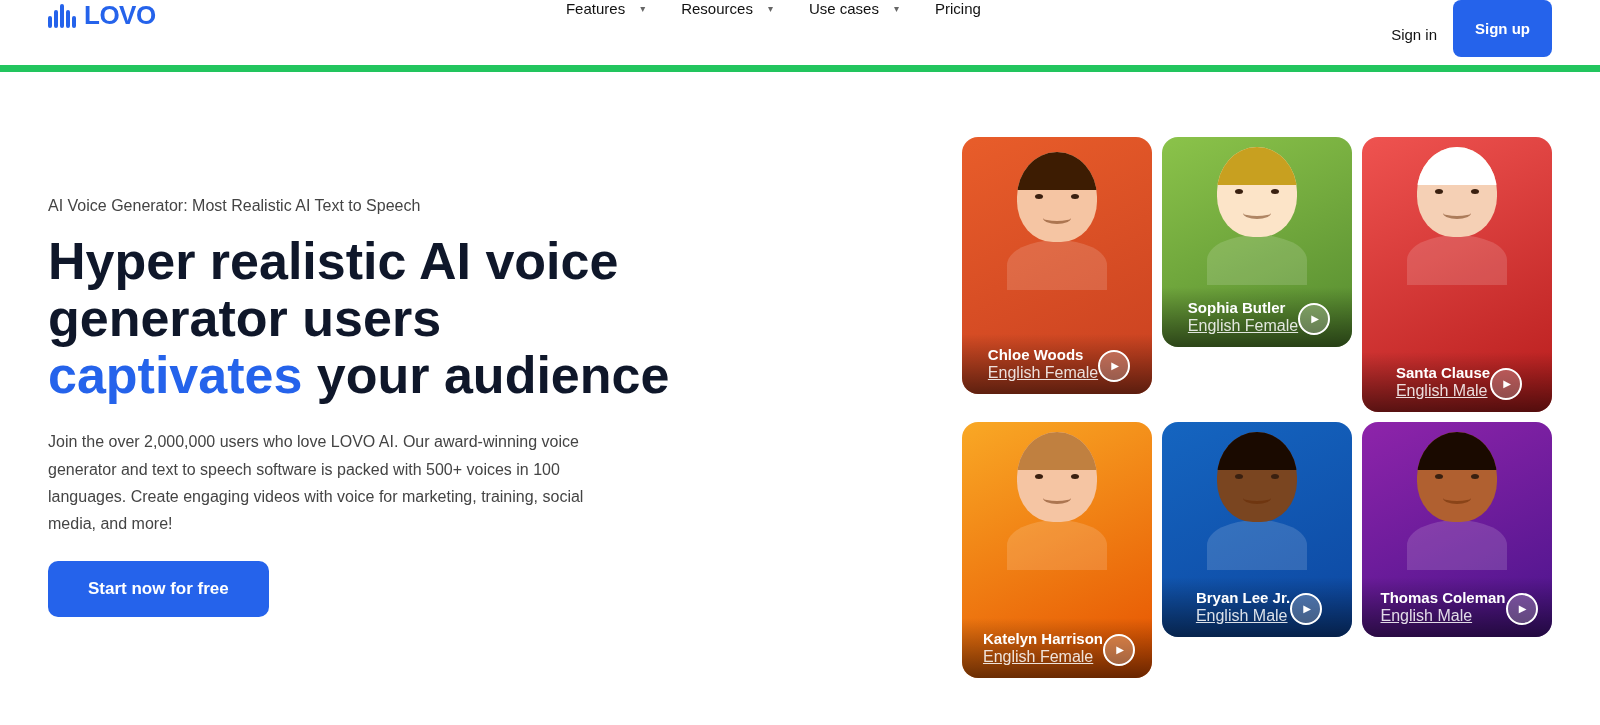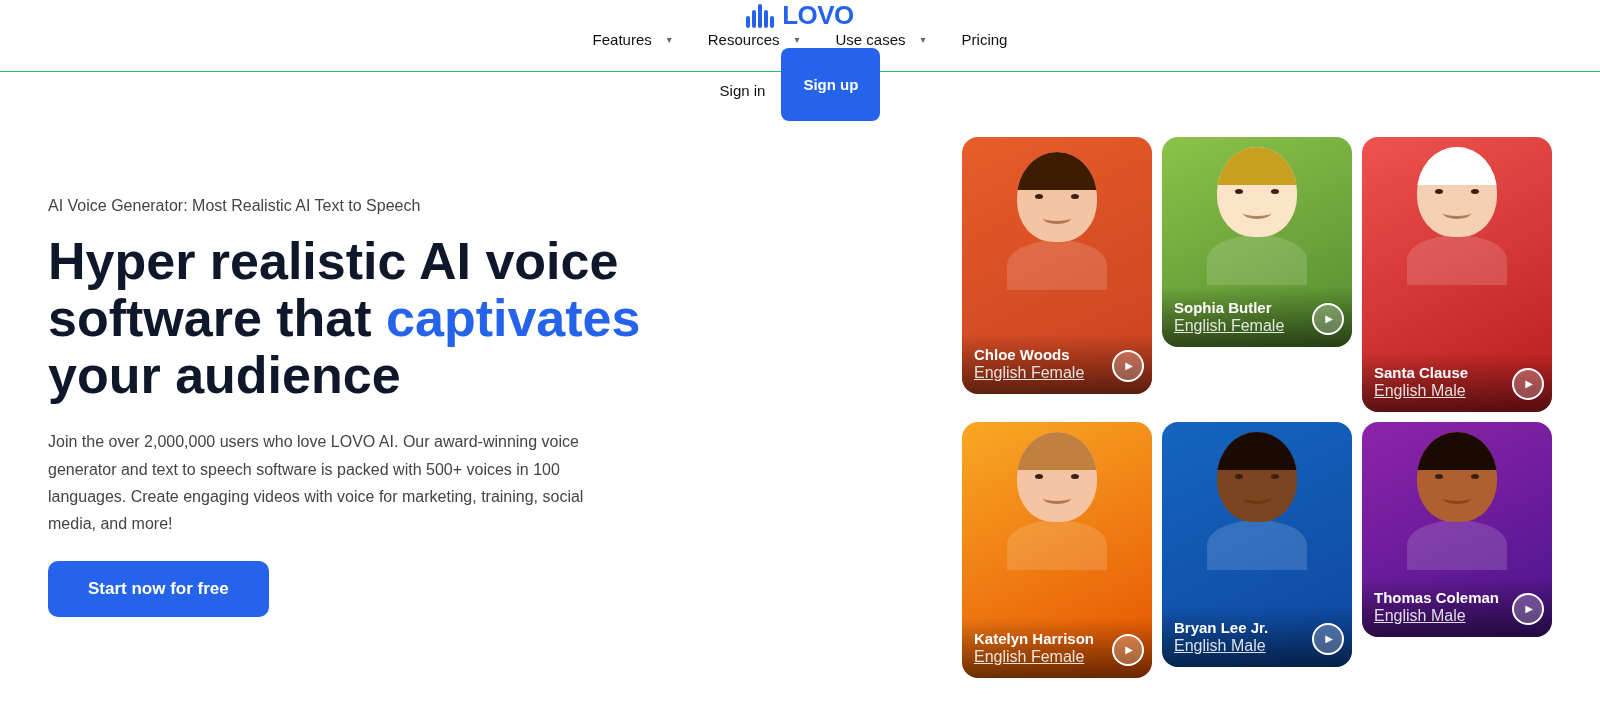--- a/index.html
+++ b/index.html
@@ -1,40 +1,40 @@
 <!DOCTYPE html>
 <html><head>
   <meta charset="utf-8">
   <style>
     * { margin: 0; padding: 0; box-sizing: border-box; }
     body { font-family: -apple-system, BlinkMacSystemFont, 'Segoe UI', sans-serif; background: #fff; overflow-x: hidden; }
 
     
     nav {
-      display: flex; align-items: center; justify-content: space-between;
-      padding: 0 48px; height: 72px; border-bottom: 1px solid #22c55e;
-      position: sticky; top: 0; background: #fff; z-index: 100; flex-direction: column;
+      display: flex; align-items: flex-start; justify-content: space-between;
+      padding: 0 48px; height: 72px; border-bottom: 7px solid #22c55e;
+      position: sticky; top: 0; background: #fff; z-index: 100;
     }
     .nav-logo { display: flex; align-items: center; gap: 8px; text-decoration: none; }
     .nav-logo-icon { display: flex; align-items: flex-end; gap: 2px; }
     .nav-logo-icon .bar {
       width: 4px; background: #2563eb; border-radius: 2px;
     }
     .nav-logo-text { font-size: 26px; font-weight: 700; color: #2563eb; letter-spacing: -0.5px; }
     .nav-center { display: flex; align-items: center; gap: 36px; }
     .nav-item {
       display: flex; align-items: center; gap: 15px;
       font-size: 15px; color: #111; cursor: pointer; font-weight: 500;
     }
     .chevron { font-size: 10px; color: #666; }
     .nav-right { display: flex; align-items: center; gap: 16px; }
     .btn-signin { font-size: 15px; font-weight: 500; color: #111; cursor: pointer; background: none; border: none; margin-top: 12px; }
     .btn-signup {
       background: #2563eb; color: #fff; border: none; border-radius: 8px;
-      padding: 28px 22px; font-size: 15px; font-weight: 600; cursor: pointer;
+      padding: 20px 22px; font-size: 15px; font-weight: 600; cursor: pointer;
     }
 
     
     .hero {
       display: flex; align-items: center; justify-content: space-between;
       padding: 60px 48px 40px 48px; max-width: 1600px; margin: 0 auto;
       min-height: 650px;
     }
     .hero-left { max-width: 640px; }
     .hero-subtitle { font-size: 16px; color: #444; margin-bottom: 18px; font-weight: 400; }
@@ -56,21 +56,21 @@
       flex-shrink: 0;
     }
     .voice-card {
       border-radius: 16px; overflow: hidden; position: relative;
       height: 230px; cursor: pointer;
     }
 
     .voice-overlay {
       position: absolute; bottom: 0; left: 0; right: 0;
       background: linear-gradient(transparent, rgba(0,0,0,0.55));
-      padding: 12px 8px 12px 12px; display: flex; justify-content: space-between; align-items: flex-end;
+      padding: 12px 8px 12px 12px; display: flex; justify-content: center; align-items: flex-end;
     }
     .voice-info .voice-name { font-size: 15px; font-weight: 700; color: #fff; line-height: 1.2; }
     .voice-info .voice-meta { font-size: 16px; color: rgba(255,255,255,0.85); text-decoration: underline; }
     .play-btn {
       width: 32px; height: 32px; border-radius: 50%; background: rgba(255,255,255,0.25);
       border: 2px solid #fff; display: flex; align-items: center; justify-content: center;
       flex-shrink: 0; cursor: pointer;
     }
     .play-btn::after { content: '▶'; font-size: 10px; color: #fff; margin-left: 2px; }
   </style>
@@ -110,21 +110,21 @@
   <div class="nav-right">
     <button class="btn-signin">Sign in</button>
     <button class="btn-signup">Sign up</button>
   </div>
 </nav>
 
 <section class="hero">
   <div class="hero-left">
     <p class="hero-subtitle">AI Voice Generator: Most Realistic AI Text to Speech</p>
     <h1 class="hero-title">
-      <span>Hyper realistic AI voice software that </span><span class="accent">captivates</span><span> your audience</span>
+      <span>Hyper realistic AI voice generator users </span><span class="accent">captivates</span><span> your audience</span>
     </h1>
     <p class="hero-desc">Join the over 2,000,000 users who love LOVO AI. Our award-winning voice generator and text to speech software is packed with 500+ voices in 100 languages. Create engaging videos with voice for marketing, training, social media, and more!</p>
     <button class="btn-start">Start now for free</button>
   </div>
 
   <div class="hero-right" id="voice-grid">
 
   <div class="voice-card" style="height: 257px; background: linear-gradient(155deg, rgb(232, 93, 42) 0%, rgb(201, 64, 32) 100%); border-radius: 16px; overflow: hidden; position: relative; cursor: pointer;">
         <div style="position: absolute; top: 15px; left: 50%; transform: translateX(-50%); display: flex; flex-direction: column; align-items: center;">
           <div style="width: 80px; height: 90px; border-radius: 50% 50% 45% 45%; background: rgb(245, 197, 163); position: relative; overflow: hidden;">
@@ -190,21 +190,21 @@
           <div style="width: 100px; height: 50px; background: rgba(255, 255, 255, 0.15); border-radius: 50% 50% 0px 0px; margin-top: -2px;"></div>
         </div>
         <div class="voice-overlay">
           <div class="voice-info">
             <div class="voice-name">Katelyn Harrison</div>
             <div class="voice-meta">English Female</div>
           </div>
           <div class="play-btn"></div>
         </div>
       </div>
-      <div class="voice-card" style="height: 245px; background: linear-gradient(155deg, rgb(21, 101, 192) 0%, rgb(13, 71, 161) 100%); border-radius: 16px; overflow: hidden; position: relative; cursor: pointer;">
+      <div class="voice-card" style="height: 215px; background: linear-gradient(155deg, rgb(21, 101, 192) 0%, rgb(13, 71, 161) 100%); border-radius: 16px; overflow: hidden; position: relative; cursor: pointer;">
         <div style="position: absolute; top: 10px; left: 50%; transform: translateX(-50%); display: flex; flex-direction: column; align-items: center;">
           <div style="width: 80px; height: 90px; border-radius: 50% 50% 45% 45%; background: rgb(122, 69, 32); position: relative; overflow: hidden;">
             <div style="position: absolute; top: 0px; left: 0px; right: 0px; height: 38px; background: rgb(26, 10, 0); border-radius: 50% 50% 0px 0px;"></div>
             <div style="position: absolute; top: 42px; left: 18px; width: 8px; height: 5px; border-radius: 50%; background: rgb(58, 32, 16);"></div>
             <div style="position: absolute; top: 42px; right: 18px; width: 8px; height: 5px; border-radius: 50%; background: rgb(58, 32, 16);"></div>
             <div style="position: absolute; bottom: 18px; left: 50%; transform: translateX(-50%); width: 28px; height: 12px; border-bottom: 3px solid rgba(100, 40, 0, 0.5); border-radius: 0px 0px 50% 50%;"></div>
           </div>
           <div style="width: 100px; height: 50px; background: rgba(255, 255, 255, 0.15); border-radius: 50% 50% 0px 0px; margin-top: -2px;"></div>
         </div>
         <div class="voice-overlay">

